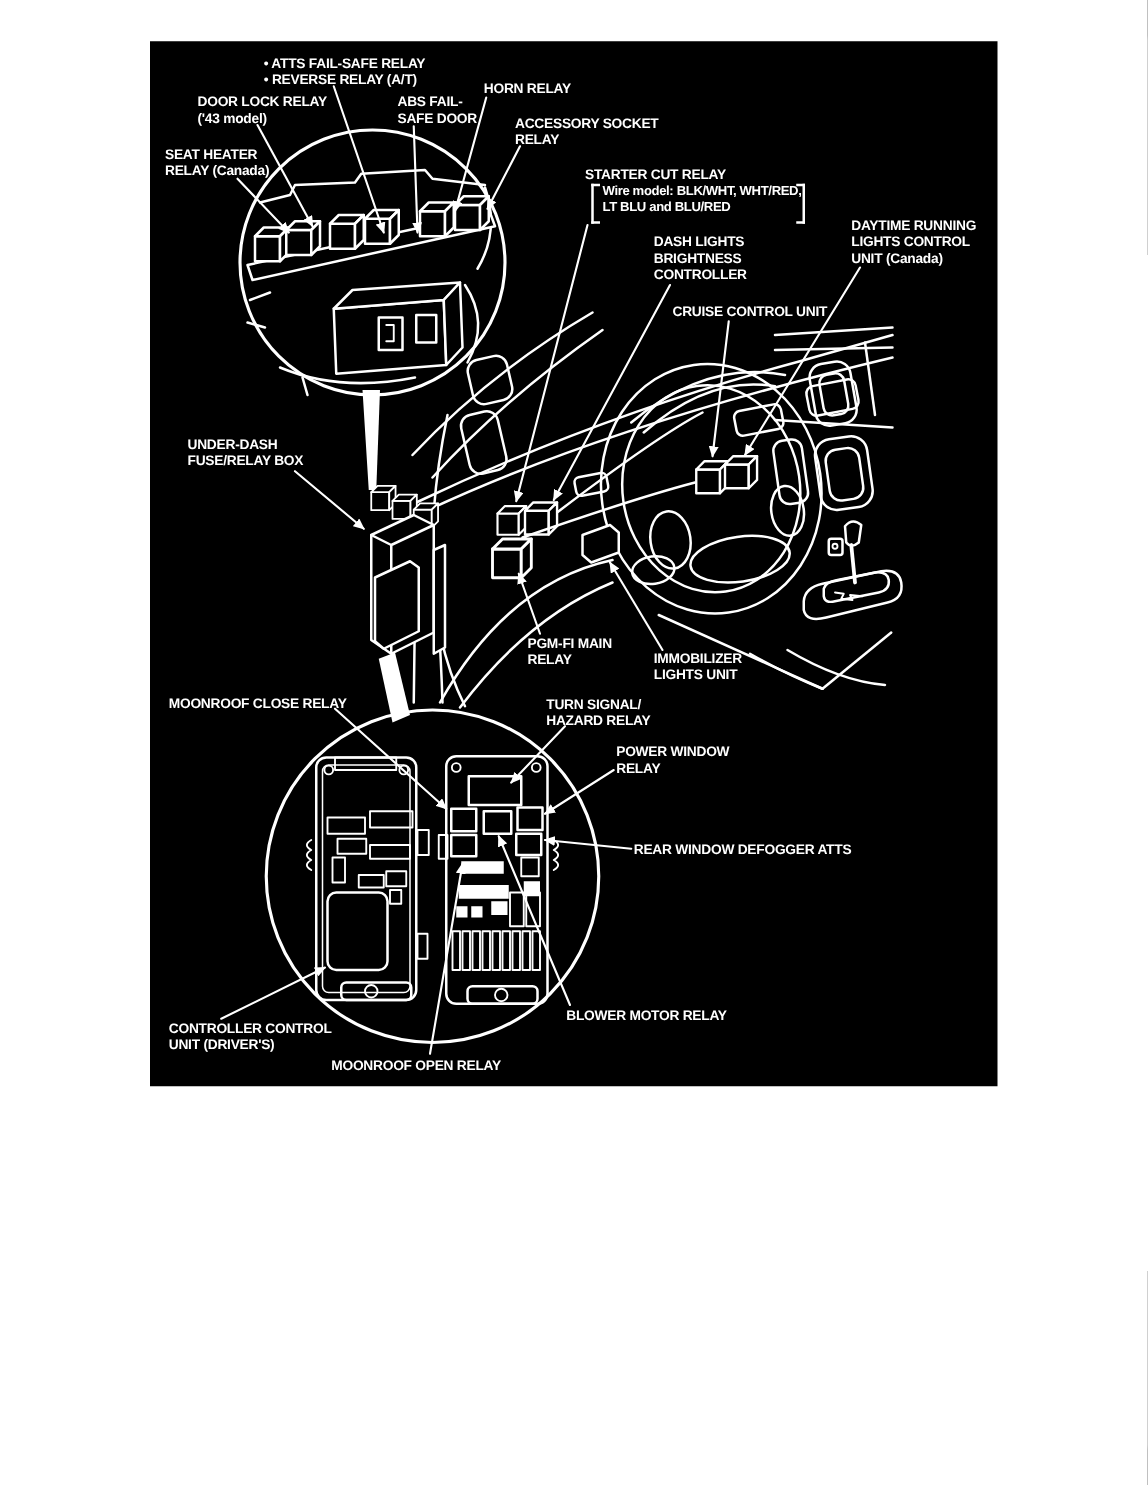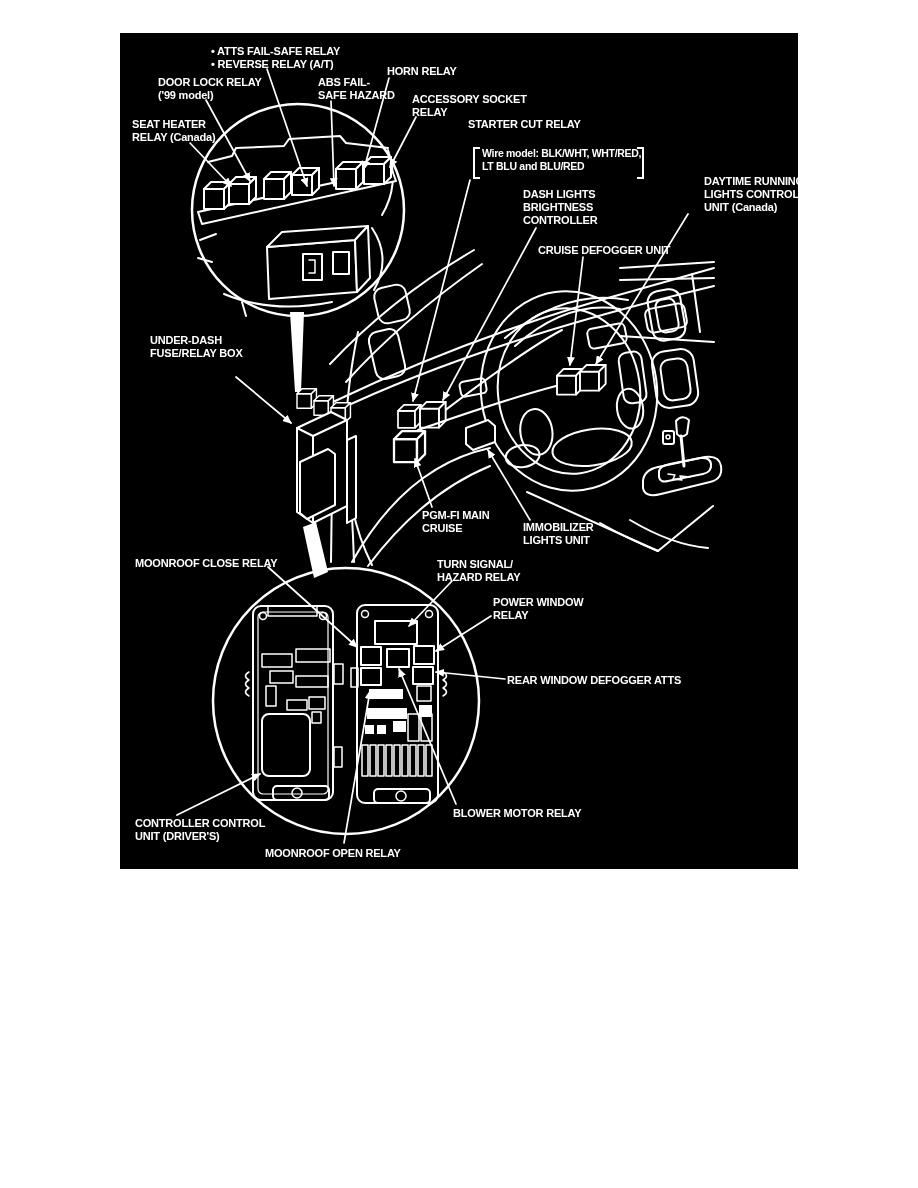--- a/index.html
+++ b/index.html
@@ -219,44 +219,44 @@
         <path d="M456,804 L399,669" marker-end="url(#ah)"></path>
         <path d="M177,815 L260,774" marker-end="url(#ah)"></path>
         <path d="M344,843 L370,691" marker-end="url(#ah)"></path>
       </g>
     </g>
   </svg>
 
   <div class="lbl" style="left:211px;top:45px">• ATTS FAIL-SAFE RELAY
 • REVERSE RELAY (A/T)</div>
   <div class="lbl" style="left:158px;top:76px">DOOR LOCK RELAY
-('99 model)</div>
+('43 model)</div>
   <div class="lbl" style="left:318px;top:76px">ABS FAIL-
-SAFE HAZARD</div>
+SAFE DOOR</div>
   <div class="lbl" style="left:387px;top:65px">HORN RELAY</div>
   <div class="lbl" style="left:412px;top:93px">ACCESSORY SOCKET
 RELAY</div>
   <div class="lbl" style="left:132px;top:118px">SEAT HEATER
 RELAY (Canada)</div>
-  <div class="lbl" style="left:468px;top:118px">STARTER CUT RELAY</div>
+  <div class="lbl" style="left:468px;top:134px">STARTER CUT RELAY</div>
   <div class="lbl note" style="left:482px;top:147px">Wire model: BLK/WHT, WHT/RED,
 LT BLU and BLU/RED</div>
   <div class="bracket-l" style="left:473px;top:147px"></div>
   <div class="bracket-r" style="left:637px;top:147px"></div>
   <div class="lbl" style="left:523px;top:188px">DASH LIGHTS
 BRIGHTNESS
 CONTROLLER</div>
-  <div class="lbl" style="left:704px;top:175px">DAYTIME RUNNING
+  <div class="lbl" style="left:681px;top:175px">DAYTIME RUNNING
 LIGHTS CONTROL
 UNIT (Canada)</div>
-  <div class="lbl" style="left:538px;top:244px">CRUISE DEFOGGER UNIT</div>
-  <div class="lbl" style="left:150px;top:334px">UNDER-DASH
+  <div class="lbl" style="left:538px;top:244px">CRUISE CONTROL UNIT</div>
+  <div class="lbl" style="left:150px;top:350px">UNDER-DASH
 FUSE/RELAY BOX</div>
   <div class="lbl" style="left:422px;top:509px">PGM-FI MAIN
-CRUISE</div>
+RELAY</div>
   <div class="lbl" style="left:523px;top:521px">IMMOBILIZER
 LIGHTS UNIT</div>
   <div class="lbl" style="left:135px;top:557px">MOONROOF CLOSE RELAY</div>
   <div class="lbl" style="left:437px;top:558px">TURN SIGNAL/
 HAZARD RELAY</div>
   <div class="lbl" style="left:493px;top:596px">POWER WINDOW
 RELAY</div>
   <div class="lbl" style="left:507px;top:674px">REAR WINDOW DEFOGGER ATTS</div>
   <div class="lbl" style="left:453px;top:807px">BLOWER MOTOR RELAY</div>
   <div class="lbl" style="left:135px;top:817px">CONTROLLER CONTROL

